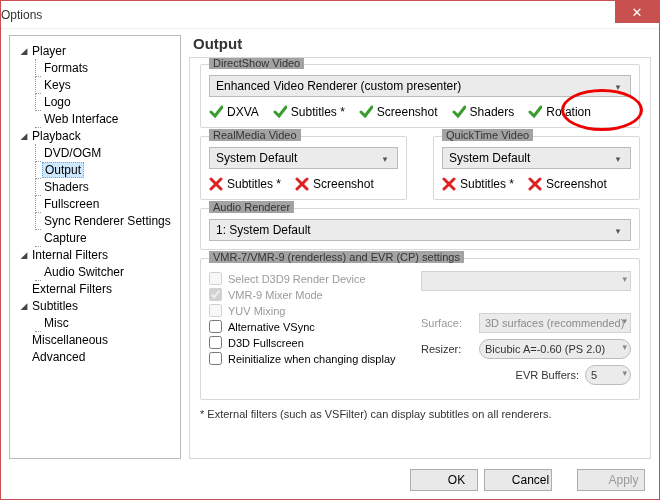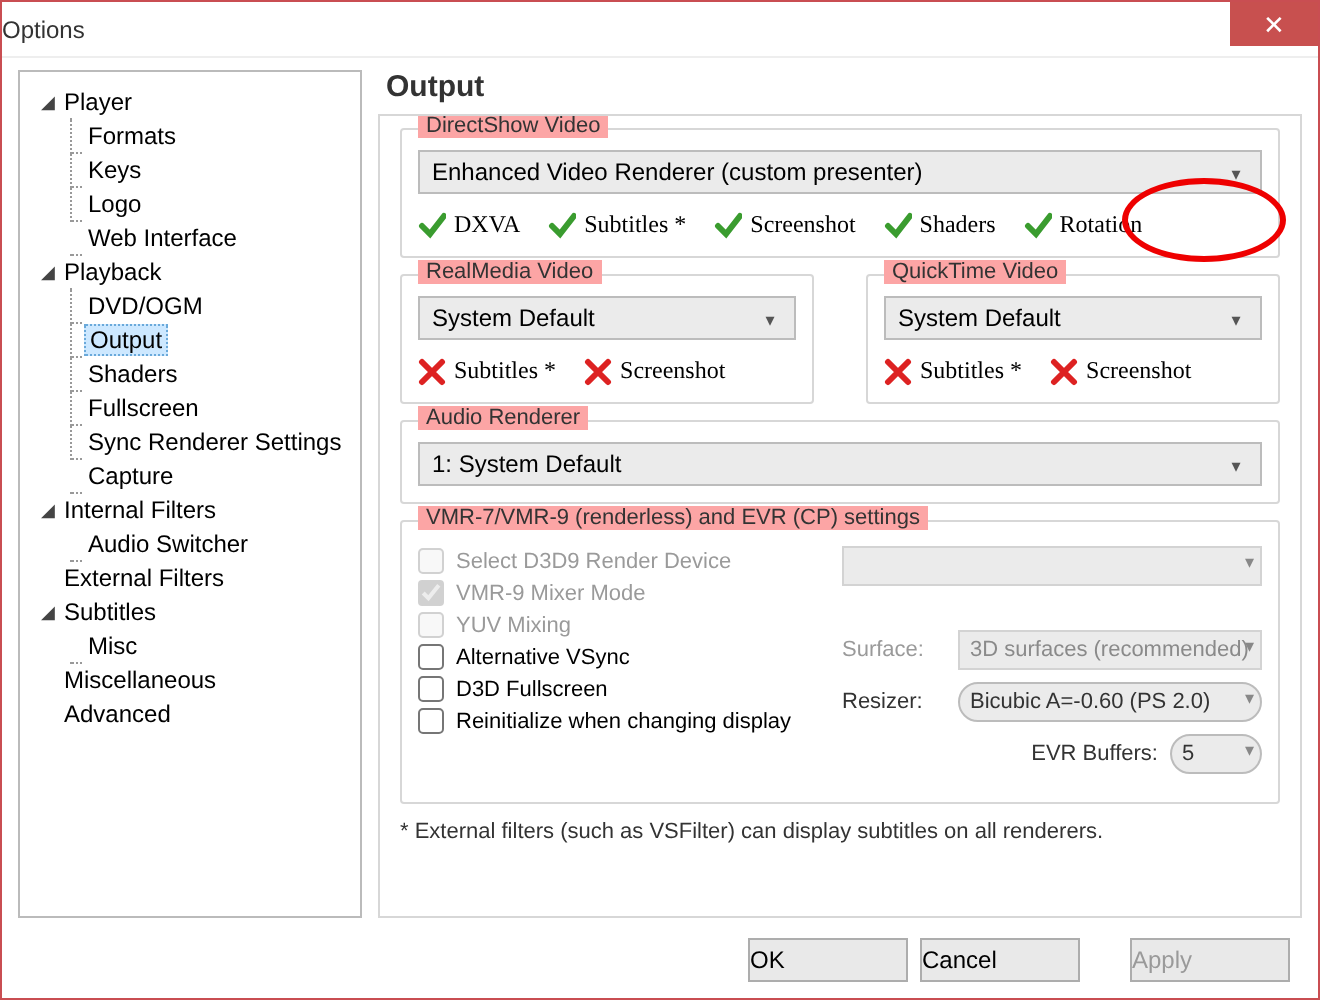--- a/index.html
+++ b/index.html
@@ -122,21 +122,21 @@
   .groupbox {
     border: 1px solid #d7d7d7;
     border-radius: 2px;
     margin-bottom: 8px;
     position: relative;
     padding: 10px 8px 8px 8px;
   }
   .groupbox .legend {
     position:absolute;
     top:-8px; left:8px;
-    background:#fca5a5;
+    background:#a3a3a3;
     padding: 0 4px;
     font-size:11px;
     color:#333;
   }
   .row2 { display:flex; gap:26px; }
   .row2 .groupbox { flex:1; }
   .combo {
     width:100%;
     height: 22px;
     border:1px solid #bcbcbc;
@@ -163,21 +163,20 @@
     margin-top: 8px;
     flex-wrap: wrap;
     align-items:center;
     position: relative;
   }
   .chk {
     display:flex;
     align-items:center;
     gap:4px;
     white-space: nowrap;
-    font-family: Liberation Serif, serif;
   }
   .ico {
     width:14px; height:14px;
     display:inline-block;
   }
   .ico.ok svg { display:block; }
   .ico.no svg { display:block; }
   .grpVmr {
     font-size:11px;
   }
@@ -226,27 +225,29 @@
     color:#333;
     margin-top:4px;
   }
   .buttons {
     position:absolute;
     right: 14px; bottom: 8px;
     display:flex;
     gap:6px;
   }
   .btn {
-    width: 80px;
+    width: 68px;
     height: 22px;
     border:1px solid #adadad;
     background:#e9e9e9;
     display:flex;
     align-items:center;
+    justify-content:center;
     cursor:pointer;
+    padding-left:25px;
   }
   .btn.disabled {
     color:#9a9a9a;
     cursor:default;
     margin-left:19px;
   }
   .circle {
     position:absolute;
     border: 3px solid #e00;
     border-radius: 50%;

